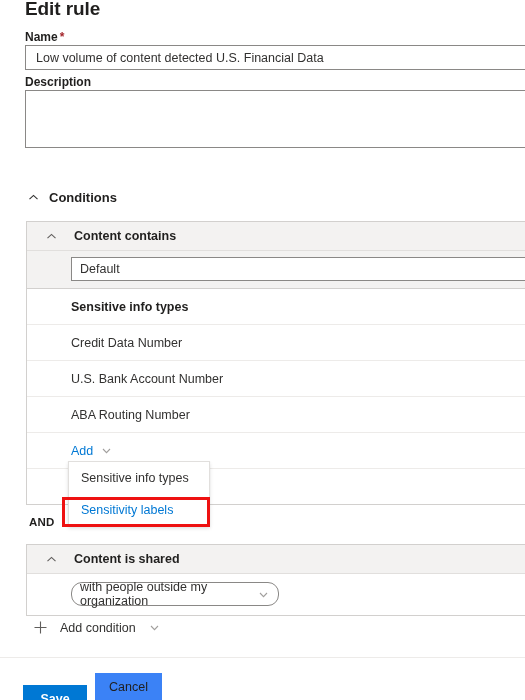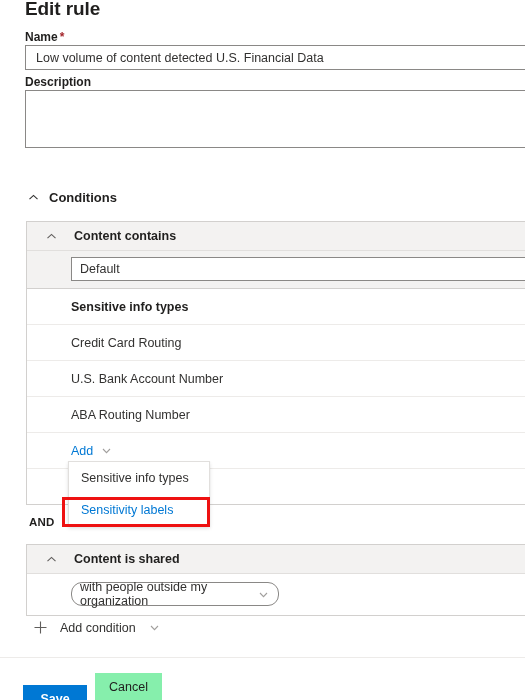--- a/index.html
+++ b/index.html
@@ -243,21 +243,21 @@
     font-weight: bold;
     cursor: pointer;
     border: none;
     font-family: "Liberation Sans", sans-serif;
   }
   .btn-primary {
     background: #0078d4;
     color: #ffffff;
   }
   .btn-secondary {
-    background: #86efac;
+    background: #3b82f6;
     color: #201f1e;
     font-weight: normal;
   }
 </style>
 </head>
 <body>
 
 <div class="page">
 
   <div class="page-title">Edit rule</div>
@@ -294,21 +294,21 @@
       <div class="inline-select" style="width:457px;">
         <span>Default</span>
       </div>
     </div>
 
     <div class="row header-row">
       <span>Sensitive info types</span>
     </div>
 
     <div class="row">
-      <span>Credit Card Routing</span>
+      <span>Credit Data Number</span>
     </div>
     <div class="row">
       <span>U.S. Bank Account Number</span>
     </div>
     <div class="row">
       <span>ABA Routing Number</span>
     </div>
 
     <div class="row add-row">
       <span class="link-btn">

